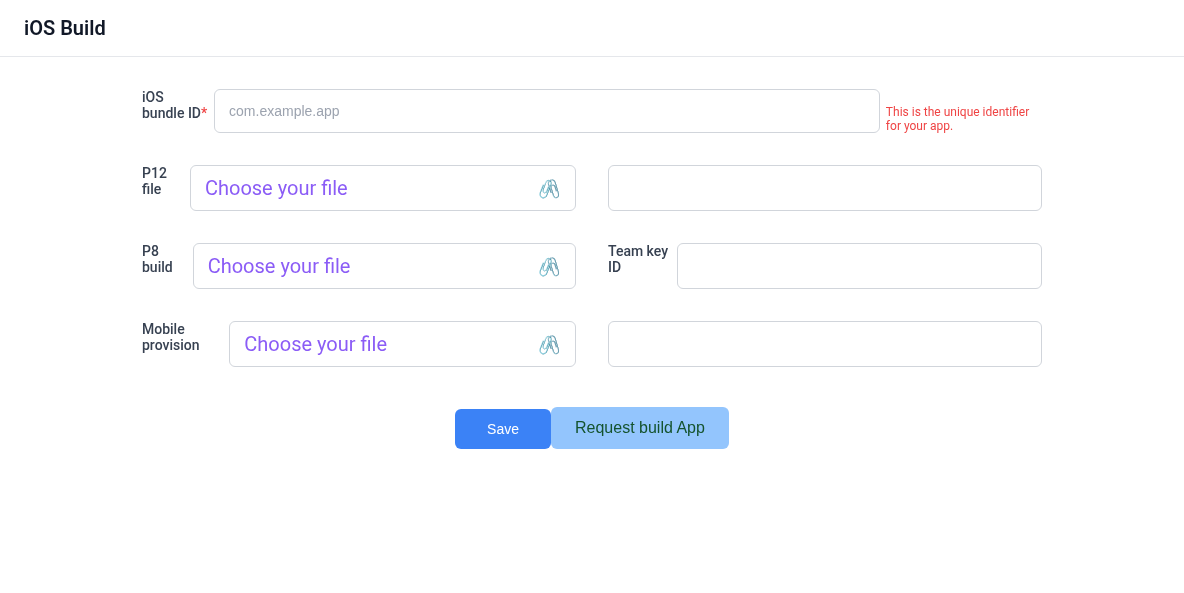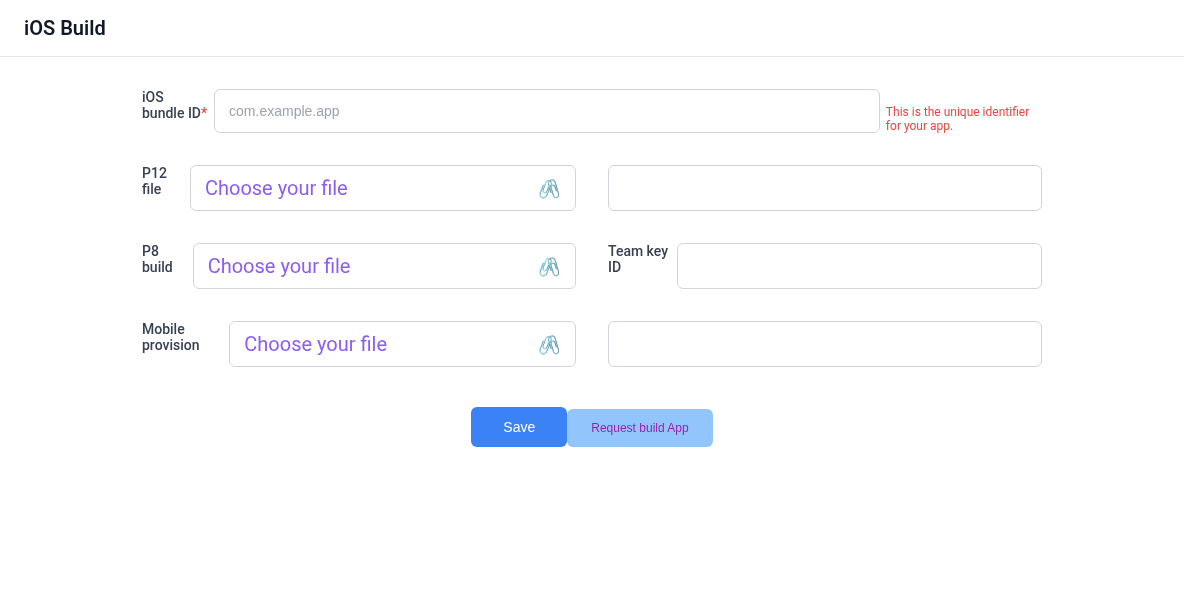--- a/index.html
+++ b/index.html
@@ -140,24 +140,24 @@
       border-radius: 6px;
       font-size: 14px;
       font-weight: 500;
       cursor: pointer;
       transition: background 0.2s;
     }
 
     .btn-request {
       padding: 12px 24px;
       background: #93c5fd;
-      color: #a21caf;
+      color: #14532d;
       border: none;
       border-radius: 6px;
-      font-size: 12px;
+      font-size: 16px;
       font-weight: 500;
       cursor: pointer;
     }
   </style>
 </head>
 <body>
 
 <div class="page-header">
   <h1 class="page-title">iOS Build</h1>
 </div>

